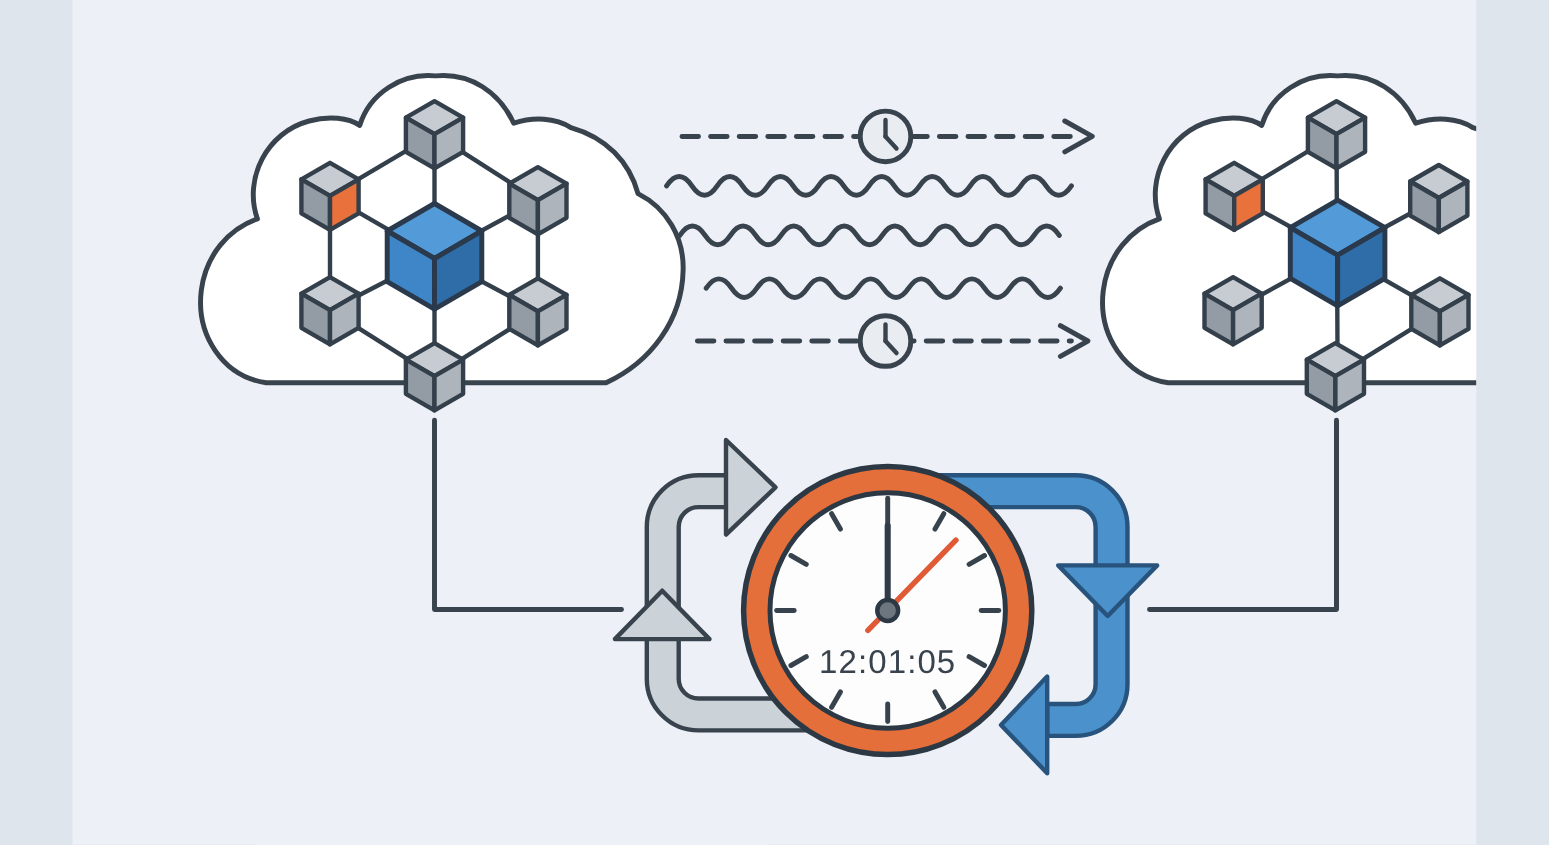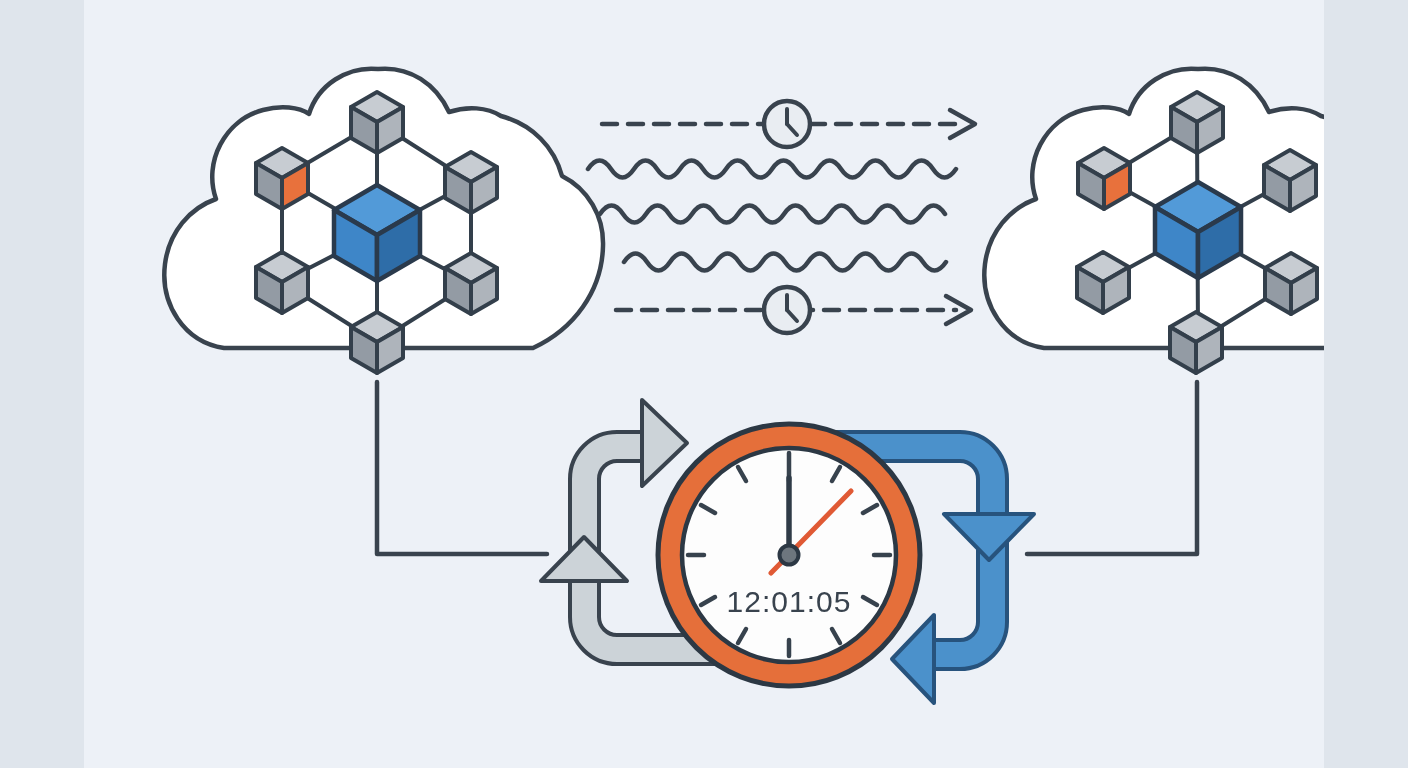--- a/index.html
+++ b/index.html
@@ -1,19 +1,20 @@
 <!DOCTYPE html>
 <html><head>
 <meta charset="utf-8">
 <style>
   html,body{margin:0;padding:0;background:#dfe5ec;}
   .stage{
     width:1240px;height:768px;margin:0 auto;position:relative;
     background:#edf1f7;overflow:hidden;
     font-family:"Liberation Sans", sans-serif;
+    padding-left:36px;
   }
   svg{display:block}
   .clock-digits{
     font-family:"Liberation Sans", sans-serif;
     font-size:30px;
     font-weight:500;
     letter-spacing:1px;
     fill:#39434e;
   }
 </style>

